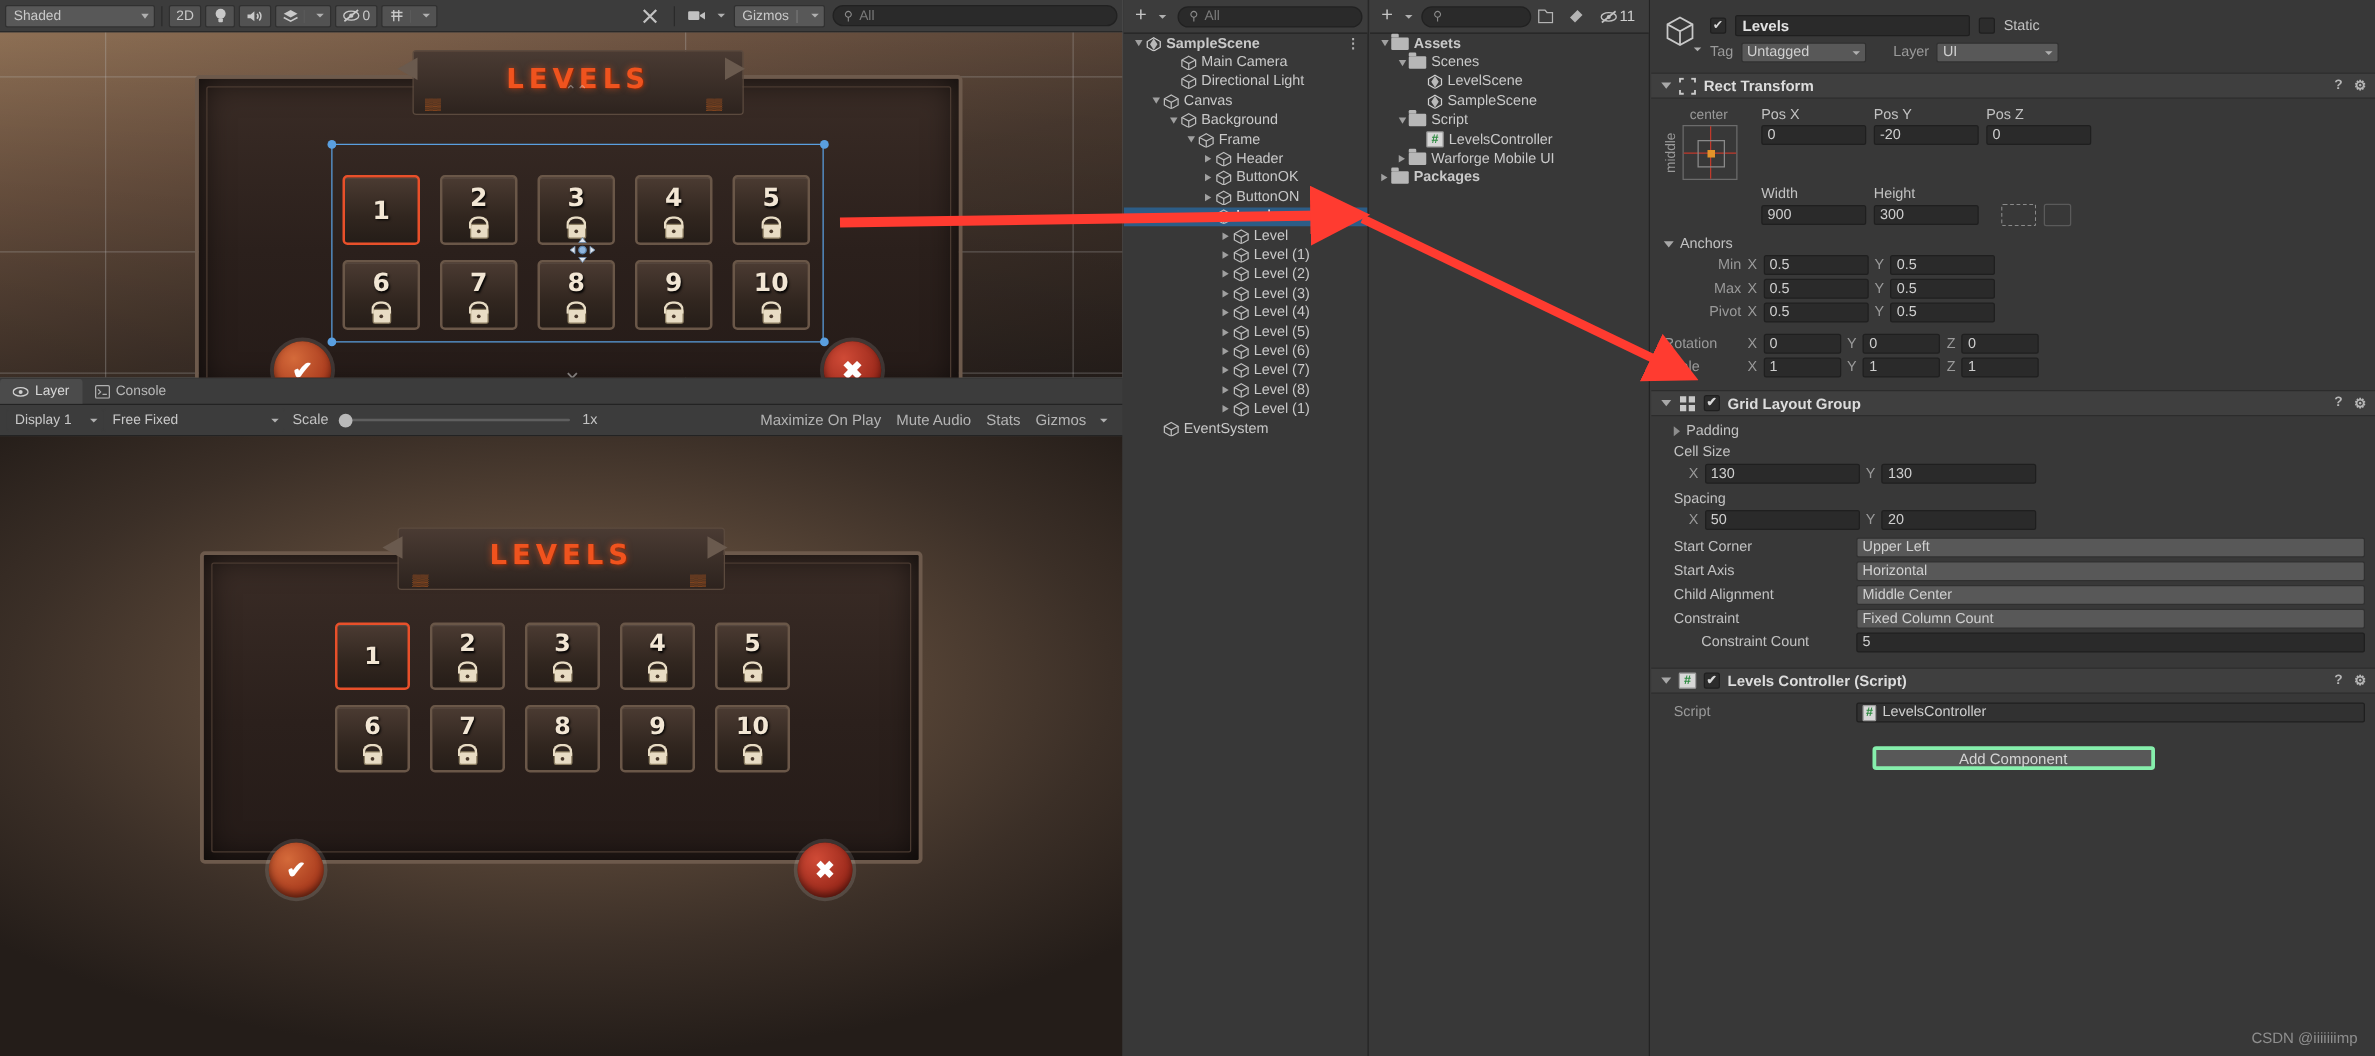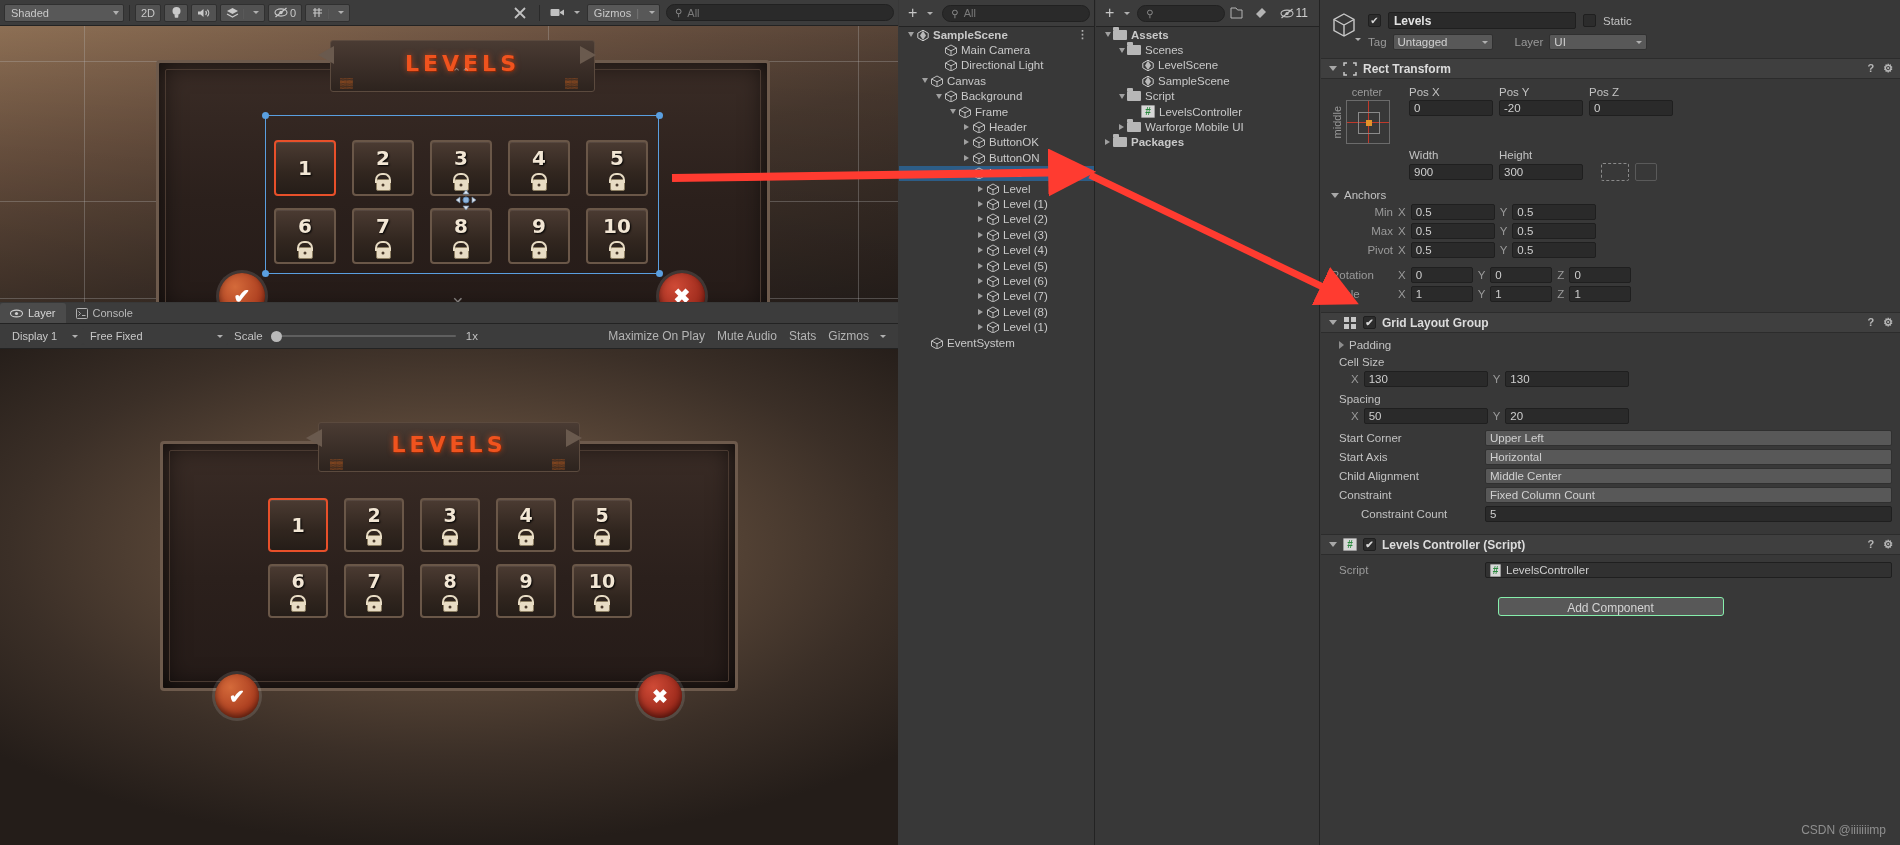--- a/index.html
+++ b/index.html
@@ -1088,22 +1088,22 @@
       </div>
       <div class="row" style="padding:7px 8px 0 18px;">
         <span class="lbl dim" style="width:146px;">Script</span>
         <div class="minifield" style="flex:1;gap:5px;background:#313131;">
           <span class="csicon" style="flex:0 0 11px;margin-right:0;">#</span>
           <span>LevelsController</span>
         </div>
       </div>
 
       <div style="display:flex;justify-content:center;margin-top:19px;">
-        <div style="width:226px;height:19px;background:#585858;border:1px solid #86efac;border-radius:3px;
-                    display:flex;align-items:flex-end;justify-content:center;color:#d4d4d4;font-size:12px;">
+        <div style="width:226px;height:19px;background:#585858;border:3px solid #86efac;border-radius:3px;
+                    display:flex;align-items:center;justify-content:center;color:#d4d4d4;font-size:12px;">
           <span>Add Component</span>
         </div>
       </div>
     </div>
   </div>
 
   <svg id="arrows" width="1900" height="845">
     <defs>
       <marker id="ah" markerWidth="6" markerHeight="6" refX="4.6" refY="3" orient="auto">
         <path d="M0,0 L6,3 L0,6 z" fill="#ff3b30"></path>

